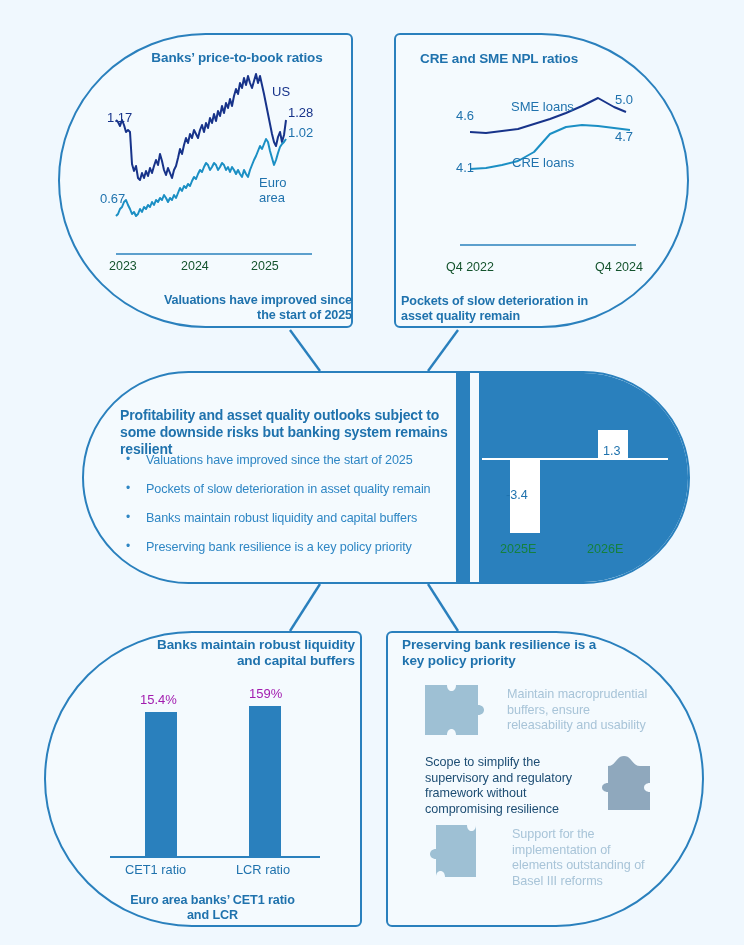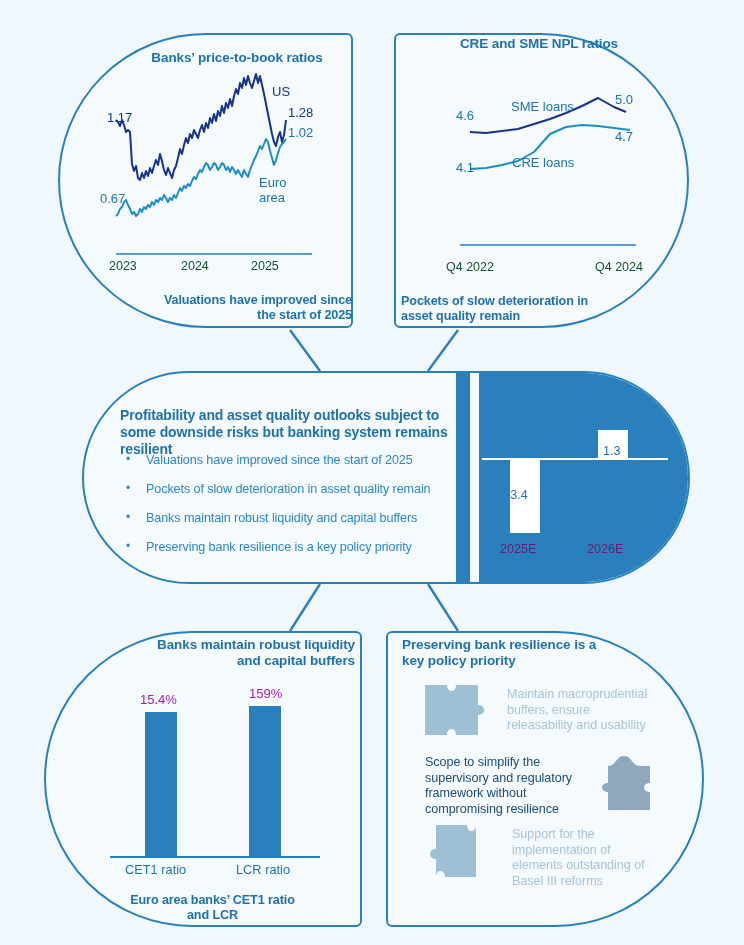--- a/index.html
+++ b/index.html
@@ -136,21 +136,21 @@
     position: absolute; left: 482px; top: 458px;
     width: 186px; height: 1.6px; background: #ffffff;
   }
   .nii-bar {
     position: absolute; background: #ffffff;
   }
   .nii-val {
     position: absolute; font-size: 12.6px; color: #1f72ad; white-space: nowrap;
   }
   .nii-cat {
-    position: absolute; font-size: 12.6px; color: #701a75; white-space: nowrap;
+    position: absolute; font-size: 12.6px; color: #15803d; white-space: nowrap;
   }
 
   
   .bl-bar { position: absolute; background: #2a80bd; }
   .bl-axis { position: absolute; background: #2a80bd; height: 1.6px; }
   .bl-val { position: absolute; font-size: 13px; color: #a21caf; white-space: nowrap; }
   .bl-cat { position: absolute; font-size: 12.8px; color: #1f72ad; white-space: nowrap; }
 
   
   .puzzle { position: absolute; }
@@ -211,21 +211,21 @@
   <span class="lbl" style="left:259px; top:175px; width:40px; line-height:15px; white-space:normal;">Euro area</span>
 
   <span class="lbl-tick" style="left:109px; top:259px;">2023</span>
   <span class="lbl-tick" style="left:181px; top:259px;">2024</span>
   <span class="lbl-tick" style="left:251px; top:259px;">2025</span>
 
   <div class="panel-caption" style="left:155px; top:293px; width:197px; text-align:right;">Valuations have improved since the start of 2025</div>
 
   <div class="panel panel-tr"></div>
 
-  <div class="panel-title" style="left:420px; top:36px; width:238px; text-align:center;">CRE and SME NPL ratios</div>
+  <div class="panel-title" style="left:420px; top:51px; width:238px; ">CRE and SME NPL ratios</div>
 
   <svg class="chart-svg" style="left:448px; top:96px;" width="205" height="165" viewBox="0 0 205 165">
     <polyline class="series-navy" points="22,36 38,37 54,35 70,33 86,28 102,23 118,17 134,10 150,2 166,11 178,16"></polyline>
     <polyline class="series-cyan" points="22,73 38,72 54,69 70,65 86,56 102,38 118,31 134,29 150,30 166,32 182,34"></polyline>
     <line class="axis-line" x1="12" y1="149" x2="188" y2="149"></line>
   </svg>
 
   <span class="lbl" style="left:456px; top:108px;">4.6</span>
   <span class="lbl" style="left:615px; top:92px;">5.0</span>
   <span class="lbl" style="left:511px; top:99px;">SME loans</span>

